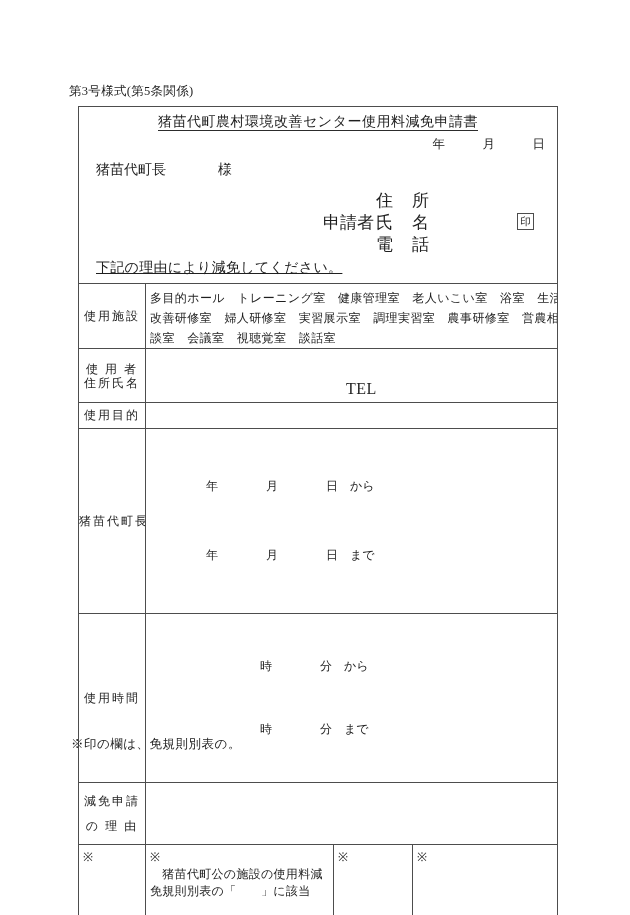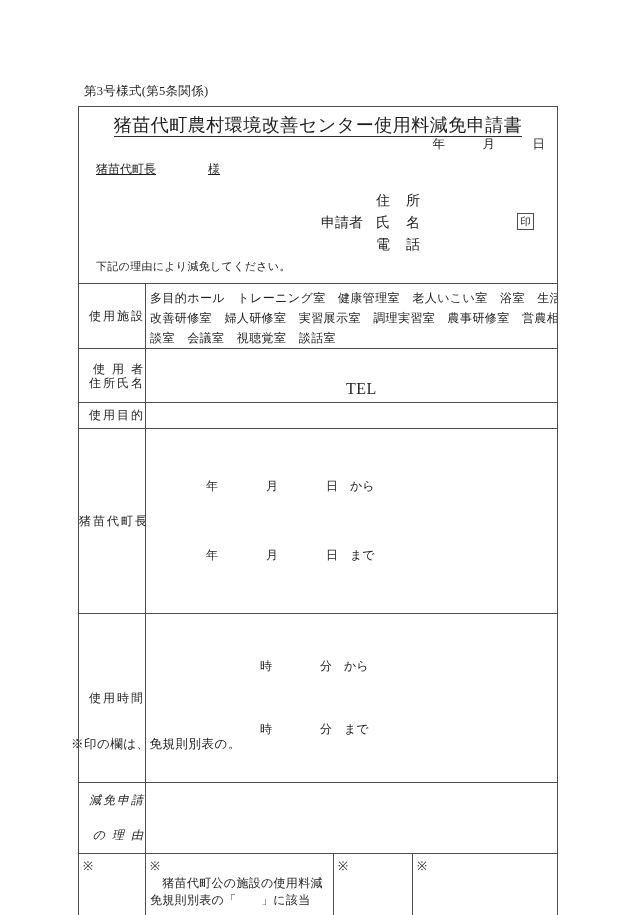--- a/index.html
+++ b/index.html
@@ -1,49 +1,49 @@
 <!DOCTYPE html>
 <html><head>
 <meta charset="utf-8">
 <style>
   html,body{margin:0;padding:0;background:#fff;}
   .page{
     position:relative;width:630px;height:915px;background:#ffffff;overflow:hidden;
     font-family:"Liberation Serif","DejaVu Serif",serif;color:#1f1f1f;
   }
-  .form-number{position:absolute;left:84px;top:83px;font-size:12.5px;letter-spacing:0.3px;}
+  .form-number{position:absolute;left:69px;top:83px;font-size:12.5px;letter-spacing:0.3px;}
   .footer-note{position:absolute;left:71px;top:736px;font-size:12.5px;letter-spacing:0.5px;}
 
   .sheet{position:absolute;left:78px;top:106px;}
   table{border-collapse:collapse;table-layout:fixed;width:479px;}
   td{border:1px solid #4d4d4d;padding:0;font-size:12px;vertical-align:middle;overflow:hidden;}
 
   
   .h-head{height:177px;} .h1{height:65px;} .h2{height:54px;} .h3{height:26px;}
   .h4{height:53px;} .h5{height:55px;} .h6{height:62px;} .h7{height:36px;} .h8{height:89px;}
 
   
   td.headcell{position:relative;vertical-align:top;}
-  .title{position:absolute;top:6px;left:0;width:100%;text-align:center;font-size:18px;letter-spacing:0.5px;}
+  .title{position:absolute;top:6px;left:0;width:100%;text-align:center;font-size:14px;letter-spacing:0.5px;}
   .title span{border-bottom:1px solid #2c2c2c;padding-bottom:1px;}
   .date-line{position:absolute;top:29px;right:12px;font-size:12.5px;white-space:pre;margin-left:12px;}
-  .addressee-line{position:absolute;top:54px;left:17px;font-size:12px;text-decoration:underline;}
+  .addressee-line{position:absolute;top:54px;left:17px;font-size:14px;}
   .honorific{margin-left:52px;}
-  .applicant{position:absolute;top:83px;left:242px;font-size:14px;line-height:22px;}
+  .applicant{position:absolute;top:83px;left:242px;font-size:17px;line-height:22px;text-align:center;}
   .app-row{display:flex;}
   .app-head{width:55px;white-space:pre;}
   .app-field{white-space:pre;letter-spacing:1px;}
   .seal-box{position:absolute;top:106px;right:23px;width:15px;height:15px;border:1px solid #4d4d4d;
             font-size:10.5px;line-height:15px;text-align:center;letter-spacing:0;}
-  .instruction{position:absolute;top:152px;left:17px;font-size:11px;letter-spacing:0.3px;}
+  .instruction{position:absolute;top:152px;left:17px;font-size:14px;letter-spacing:0.3px;text-decoration:underline;}
 
   
-  td.lbl{text-align:right;letter-spacing:2px;white-space:pre;font-size:12px;}
+  td.lbl{text-align:center;letter-spacing:2px;white-space:pre;font-size:12px;}
   td.lbl.two{line-height:14px;}
-  td.lbl.wide{line-height:35px;font-style:italic;}
+  td.lbl.wide{line-height:25px;}
 
   
   td.facility{vertical-align:top;padding:4px 0 0 4px;white-space:pre;line-height:20px;letter-spacing:0.4px;}
   td.telcell{vertical-align:bottom;padding:0 0 4px 200px;font-size:16px;letter-spacing:0.5px;}
   td.period{padding-left:60px;line-height:23px;white-space:pre;}
   td.timecell{padding-left:114px;line-height:21px;white-space:pre;}
   td.feehead{text-align:center;white-space:pre;font-size:12px;}
 
   td.fcell{position:relative;vertical-align:top;padding:3px 4px;}
   .mark{display:block;font-size:12px;}

